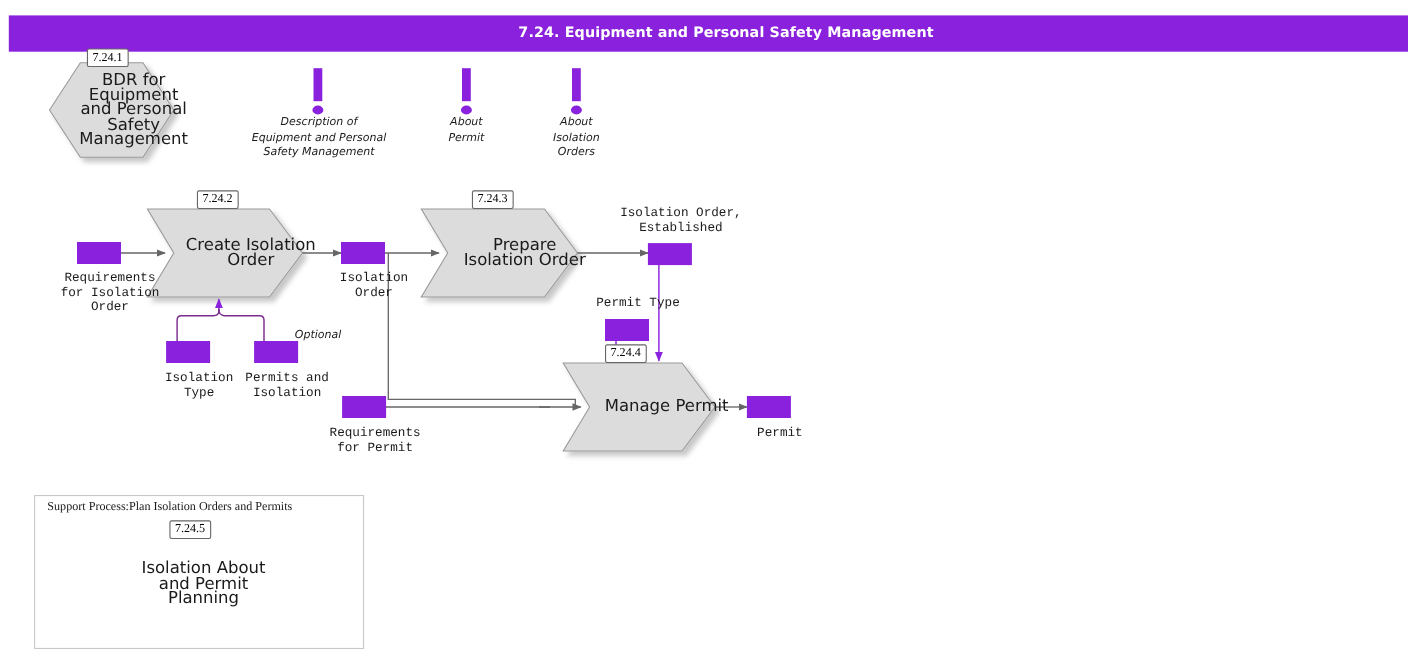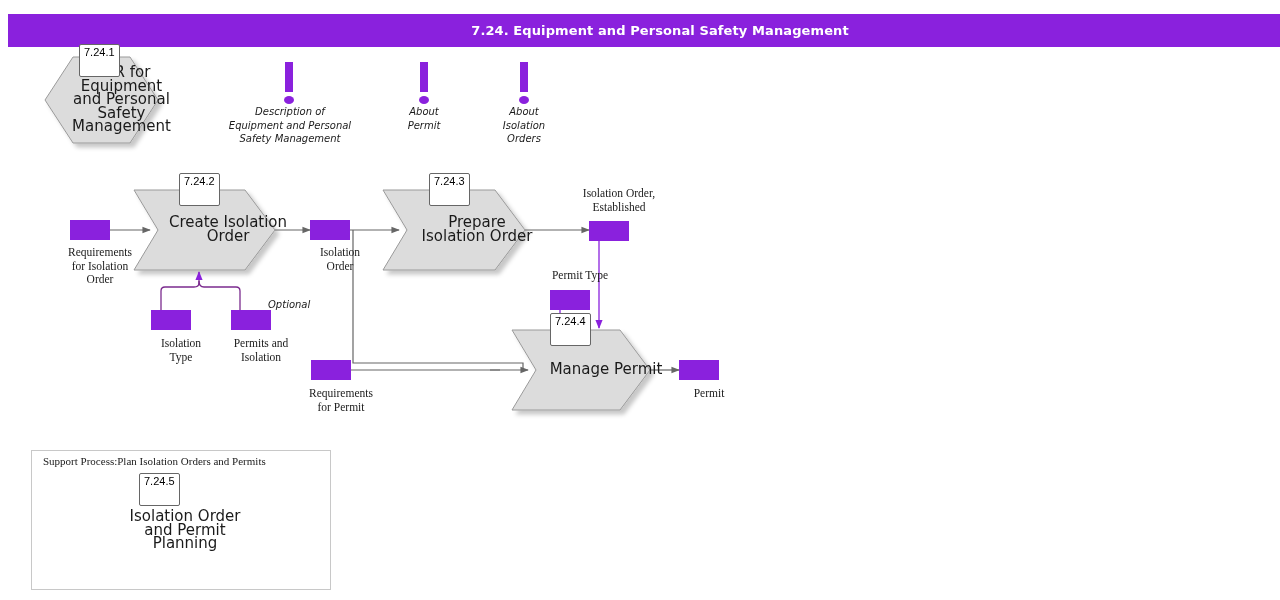--- a/index.html
+++ b/index.html
@@ -41,23 +41,23 @@
     letter-spacing: 0.1px;
   }
 
   
   .id-tag {
     background: #ffffff;
     border: 1px solid #666666;
     border-radius: 2px;
     font-size: 11px;
     color: #000000;
-    padding: 1px 4px 18px 4px;
+    padding: 1px 4px 2px 4px;
     line-height: 12px;
-    font-family: Liberation Sans, sans-serif;
+    font-family: Liberation Serif, serif;
     white-space: nowrap;
     z-index: 6;
   }
 
   
   .shape-label {
     position: absolute;
     left: 0;
     width: 100%;
     text-align: center;
@@ -73,21 +73,21 @@
     width: 20px;
     height: 20px;
     background: #8A21DD;
   }
   .node-caption {
     position: absolute;
     text-align: center;
     font-size: 11.5px;
     line-height: 13.5px;
     color: #1a1a1a;
-    font-family: Liberation Serif, serif;
+    font-family: Liberation Mono, monospace;
     white-space: pre-line;
   }
 
   
   .note-bar {
     width: 8px;
     height: 30px;
     background: #8A21DD;
   }
   .note-dot {
@@ -263,16 +263,16 @@
 <div class="abs node-square" style="left:550px; top:290px;"></div>
 <div class="abs node-caption" style="left:510px; top:269px; width:100px;">Permit Type</div>
 
 <div class="abs node-square" style="left:679px; top:360px;"></div>
 <div class="abs node-caption" style="left:639px; top:387px; width:100px;">Permit</div>
 
 <div class="abs free-label" style="left:248px; top:298px;">Optional</div>
 
 <div id="support-frame" class="abs"></div>
 <div id="support-frame-title">Support Process:Plan Isolation Orders and Permits</div>
-<div class="abs id-tag" style="left:139px; top:473px;">7.24.5</div>
-<div class="abs shape-label" style="left:105px; top:510px; width:120px;">Isolation Order
+<div class="abs id-tag" style="left:154px; top:473px;">7.24.5</div>
+<div class="abs shape-label" style="left:105px; top:510px; width:120px;">Isolation About
 and Permit
 Planning</div>
 
 </body></html>

